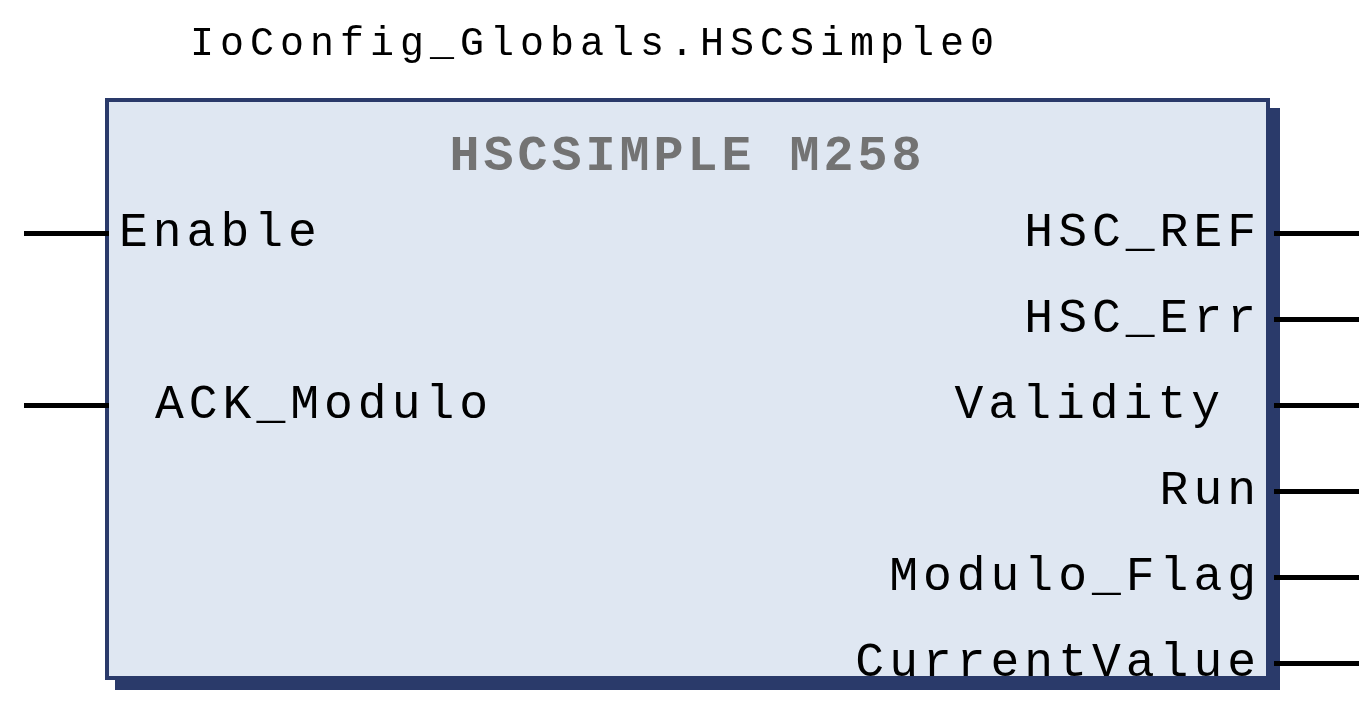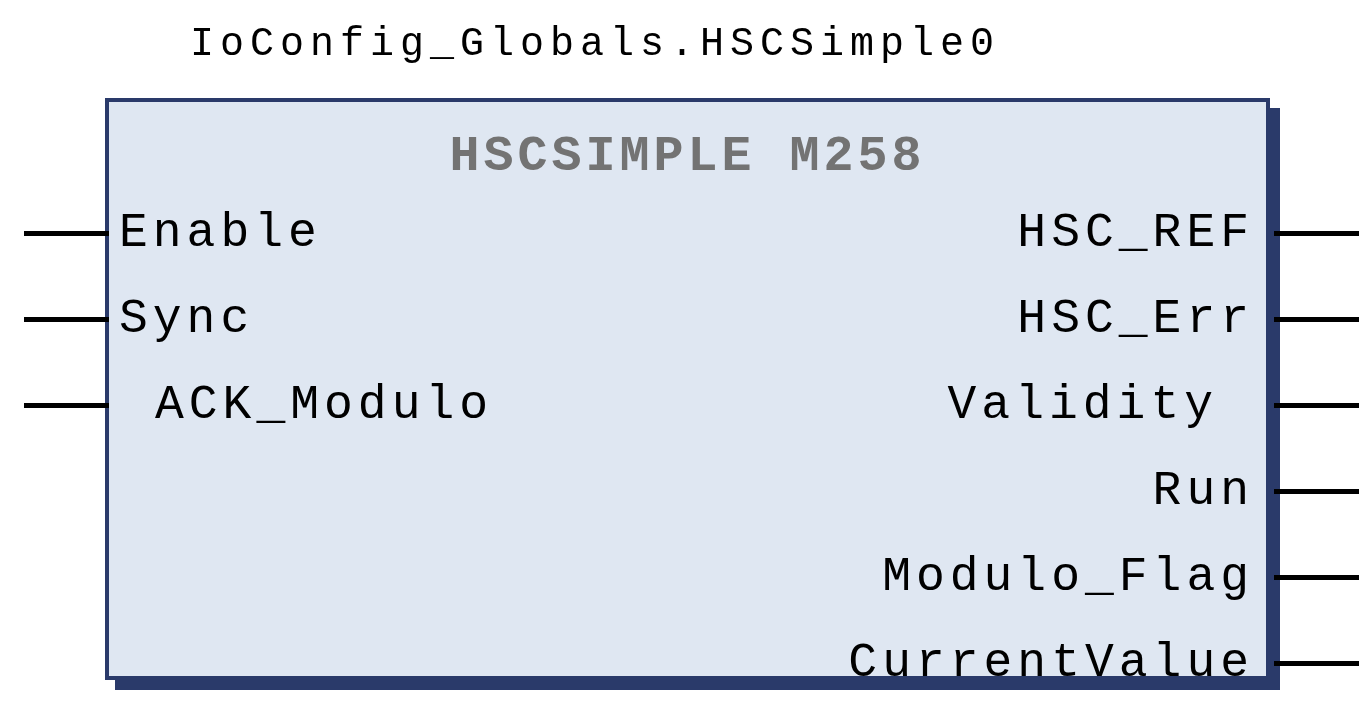--- a/index.html
+++ b/index.html
@@ -82,21 +82,21 @@
   }
   .pin.right {
     right: -93px;
     flex-direction: row;
   }
   .pin.right .wire {
     width: 85px;
     border-top: 5px solid #000;
   }
   .pin.right .label {
-    margin-right: 20px;
+    margin-right: 13px;
     text-align: right;
     font-family: Liberation Mono, monospace;
   }
   
   .row0 { top: 0px; }
   .row1 { top: 86px; }
   .row2 { top: 172px; gap: 36px; }
   .row3 { top: 258px; }
   .row4 { top: 344px; }
   .row5 { top: 430px; }
@@ -111,24 +111,20 @@
   <div class="block-wrap">
     <div class="block-shadow"></div>
     <div class="block">
       <div class="block-title">HSCSIMPLE M258</div>
 
       <div class="pins-area">
 
         <div class="pin left row0">
           <div class="wire"></div>
           <div class="label">Enable</div>
-        </div>
-        <div class="pin left row1">
-          <div class="wire"></div>
-          <div class="label">Sync</div>
         </div>
         <div class="pin left row2">
           <div class="wire"></div>
           <div class="label">ACK_Modulo</div>
         </div>
 
         <div class="pin right row0">
           <div class="label">HSC_REF</div>
           <div class="wire"></div>
         </div>

